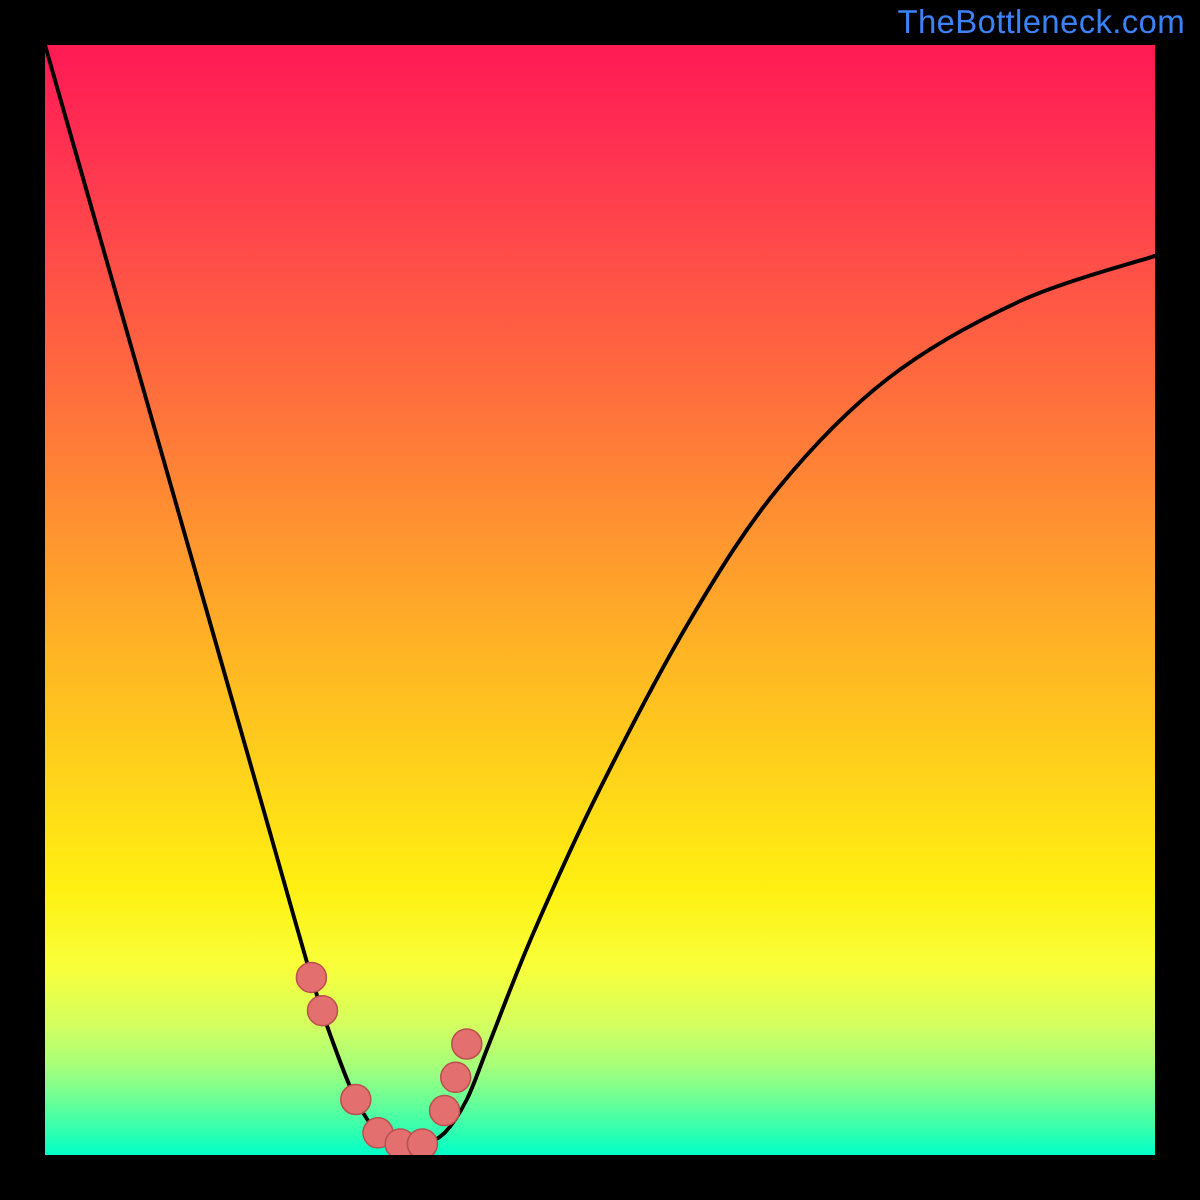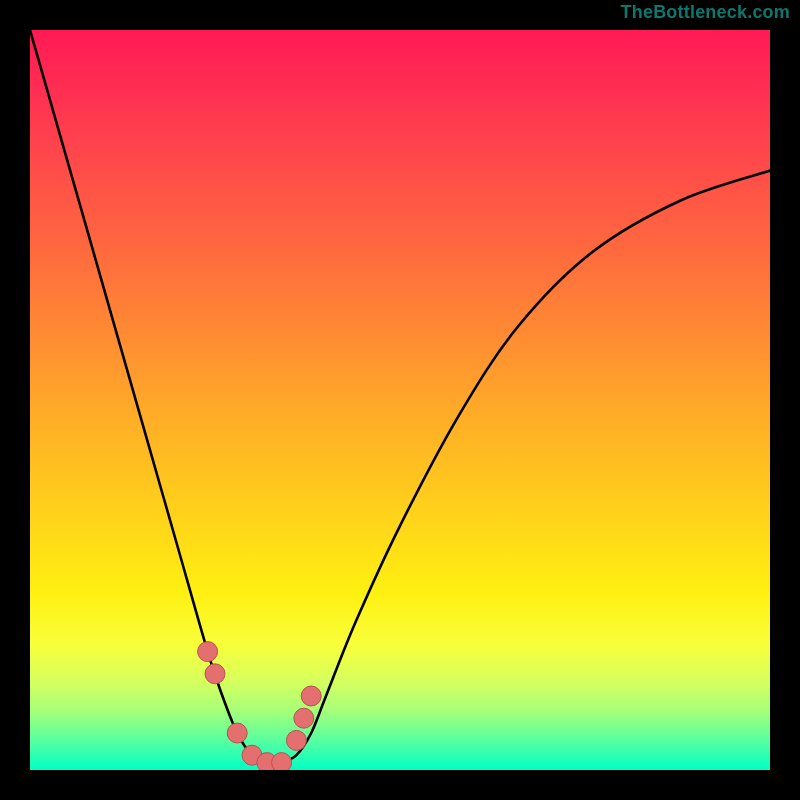--- a/index.html
+++ b/index.html
@@ -45,23 +45,23 @@
     inset: 0;
   }
   .markers {
     position: absolute;
     inset: 0;
   }
   .watermark {
     position: absolute;
     top: 2px;
     right: 10px;
-    color: #0f766e;
-    font-size: 18px;
-    font-weight: 700;
+    color: #3b82f6;
+    font-size: 22px;
+    font-weight: 400;
     letter-spacing: 0.2px;
     user-select: none;
   }
 </style>
 </head>
 <body>
 
 <div class="watermark">TheBottleneck.com</div>
 
 <div class="frame">

